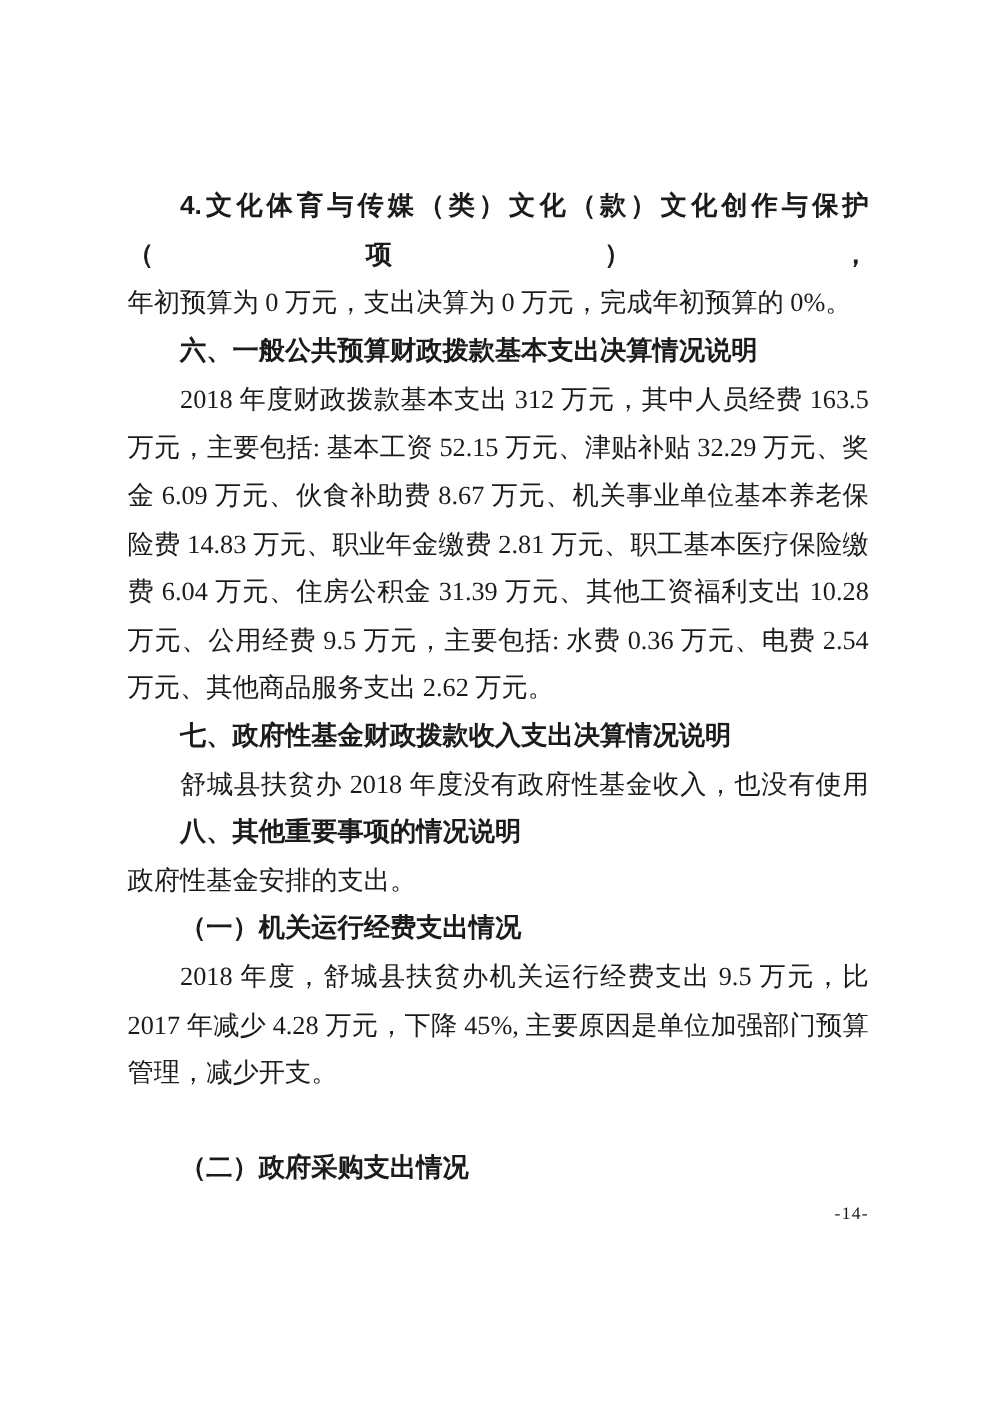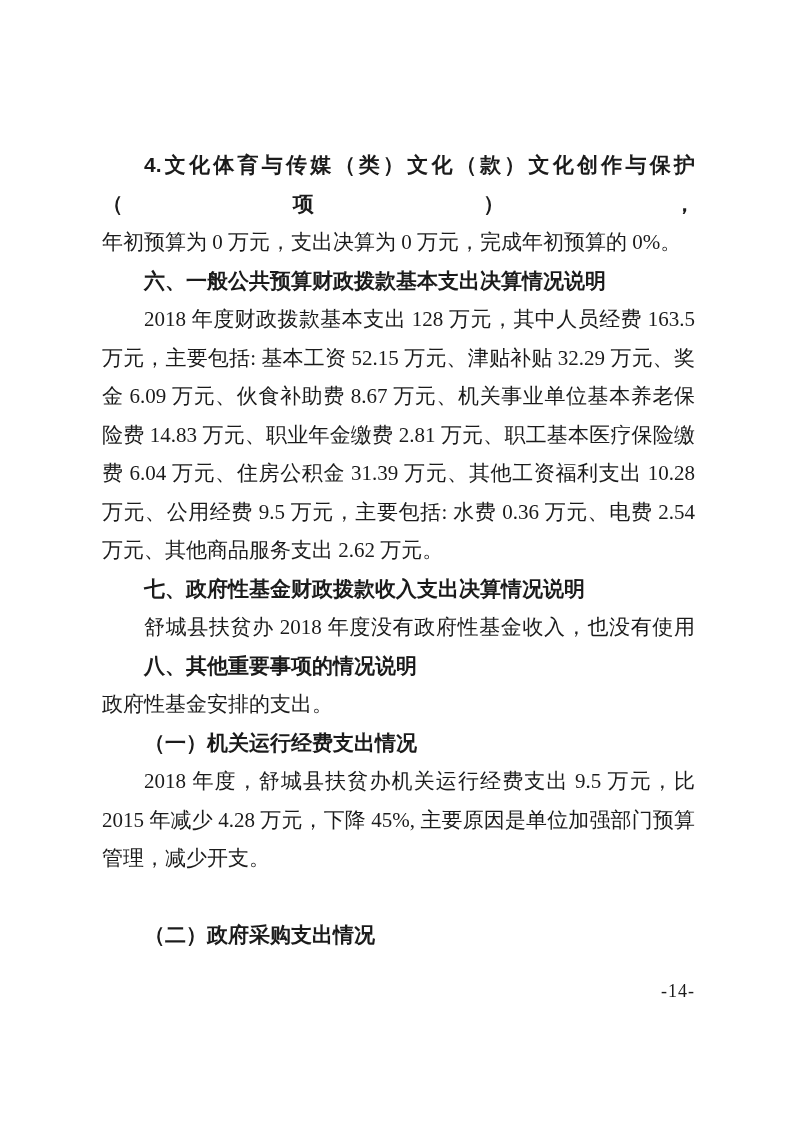--- a/index.html
+++ b/index.html
@@ -30,57 +30,57 @@
     text-indent: 42px;
   }
   .justify {
     text-align: justify;
     text-align-last: justify;
   }
   .spacer {
     height: 38.5px;
   }
   .page-number {
-    font-size: 18px;
+    font-size: 14px;
     line-height: 30px;
-    margin-top: 21px;
+    margin-top: 2px;
     text-align: right;
     letter-spacing: 1px;
     color: #1b1b1b;
   }
 </style>
 </head>
 <body>
 
 <div class="page">
 
   <div class="line hei indent justify">4.文化体育与传媒（类）文化（款）文化创作与保护（项），</div>
   <div class="line">年初预算为 0 万元，支出决算为 0 万元，完成年初预算的 0%。</div>
 
   <div class="line hei indent">六、一般公共预算财政拨款基本支出决算情况说明</div>
 
-  <div class="line indent justify">2018 年度财政拨款基本支出 128 万元，其中人员经费 163.5</div>
+  <div class="line indent justify">2018 年度财政拨款基本支出 312 万元，其中人员经费 163.5</div>
   <div class="line justify">万元，主要包括: 基本工资 52.15 万元、津贴补贴 32.29 万元、奖</div>
   <div class="line justify">金 6.09 万元、伙食补助费 8.67 万元、机关事业单位基本养老保</div>
   <div class="line justify">险费 14.83 万元、职业年金缴费 2.81 万元、职工基本医疗保险缴</div>
   <div class="line justify">费 6.04 万元、住房公积金 31.39 万元、其他工资福利支出 10.28</div>
   <div class="line justify">万元、公用经费 9.5 万元，主要包括: 水费 0.36 万元、电费 2.54</div>
   <div class="line">万元、其他商品服务支出 2.62 万元。</div>
 
   <div class="line hei indent">七、政府性基金财政拨款收入支出决算情况说明</div>
 
   <div class="line indent justify">舒城县扶贫办 2018 年度没有政府性基金收入，也没有使用</div>
   <div class="line hei indent">八、其他重要事项的情况说明</div>
 
   <div class="line">政府性基金安排的支出。</div>
 
   <div class="line hei indent">（一）机关运行经费支出情况</div>
 
   <div class="line indent justify">2018 年度，舒城县扶贫办机关运行经费支出 9.5 万元，比</div>
-  <div class="line justify">2015 年减少 4.28 万元，下降 45%, 主要原因是单位加强部门预算</div>
+  <div class="line justify">2017 年减少 4.28 万元，下降 45%, 主要原因是单位加强部门预算</div>
   <div class="line">管理，减少开支。</div>
 
   <div class="spacer"></div>
 
   <div class="line hei indent">（二）政府采购支出情况</div>
 
 
   <div class="page-number">-14-</div>
 
 </div>

